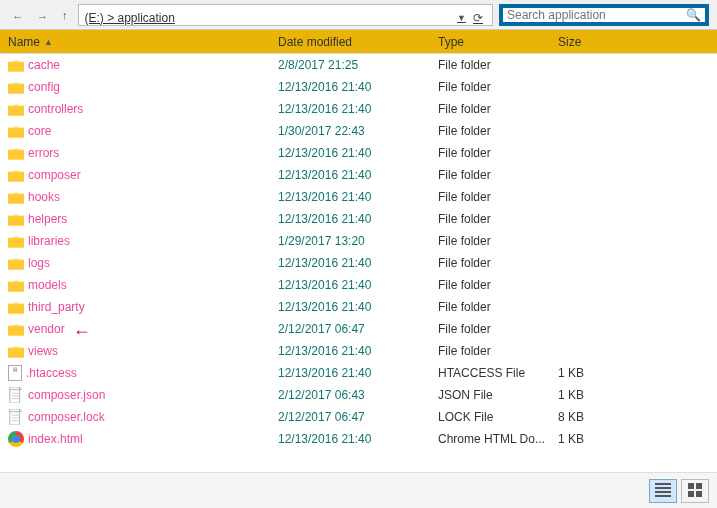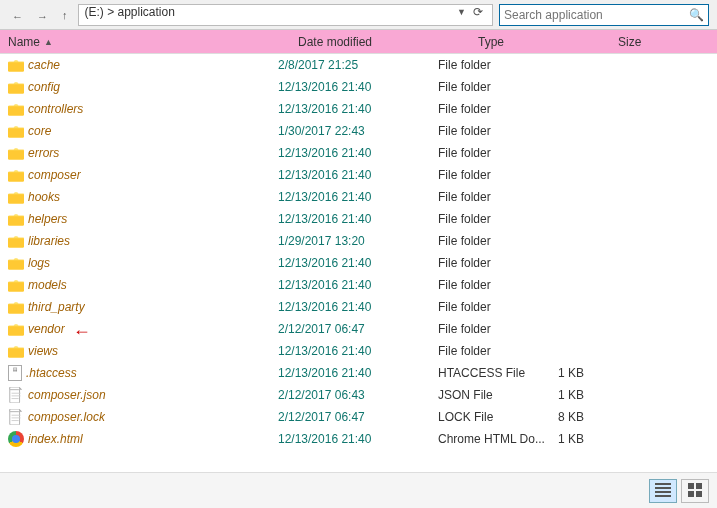--- a/index.html
+++ b/index.html
@@ -29,43 +29,44 @@
       font-size: 11px;
       color: #555;
       padding: 2px 4px;
     }
     .breadcrumb-area {
       flex: 1;
       background: #fff;
       border: 1px solid #bbb;
       height: 22px;
       display: flex;
-      align-items: flex-start;
+      align-items: flex-end;
       padding: 0 6px;
       font-size: 12px;
       color: #333;
+      text-decoration: underline;
     }
     .location-text {
       flex: 1;
       white-space: nowrap;
       overflow: hidden;
     }
     .refresh-btn {
       background: none;
       border: none;
       cursor: pointer;
       font-size: 12px;
       color: #555;
       padding: 0 3px;
     }
     .search-bar {
       display: flex;
       align-items: center;
       background: #fff;
-      border: 1px solid #0369a1;
+      border: 4px solid #0369a1;
       height: 22px;
       width: 210px;
       padding: 0 4px;
     }
     .search-input {
       border: none;
       outline: none;
       flex: 1;
       font-size: 12px;
       color: #888;
@@ -73,25 +74,24 @@
     }
     .search-icon {
       color: #666;
       font-size: 12px;
     }
 
     
     .col-headers {
       display: flex;
       align-items: center;
-      background: #f9a8d4;
+      background: #eab308;
       border-bottom: 1px solid #ddd;
       height: 24px;
       padding: 0 8px;
-      gap: 20px;
     }
     .col-name { width: 270px; display: flex; align-items: center; gap: 4px; }
     .col-date { width: 160px; }
     .col-type { width: 120px; }
     .col-size { width: 80px; }
     .col-header-label {
       font-size: 12px;
       color: #333;
       cursor: pointer;
       user-select: none;
@@ -108,21 +108,21 @@
       align-items: center;
       height: 22px;
       padding: 0 8px;
       cursor: pointer;
     }
 
     .cell-name { width: 270px; display: flex; align-items: center; gap: 4px; overflow: hidden; }
     .cell-date { width: 160px; color: #0f766e; font-size: 12px; white-space: nowrap; }
     .cell-type { width: 120px; color: #333; font-size: 12px; }
     .cell-size { width: 80px; color: #333; font-size: 12px; }
-    .file-name-text { font-size: 12px; color: #a16207; white-space: nowrap; overflow: hidden; text-overflow: ellipsis; font-style: italic; }
+    .file-name-text { font-size: 12px; color: #ec4899; white-space: nowrap; overflow: hidden; text-overflow: ellipsis; }
 
     
     .folder-icon {
       width: 16px;
       height: 14px;
       flex-shrink: 0;
     }
     .file-icon {
       width: 16px;
       height: 16px;

